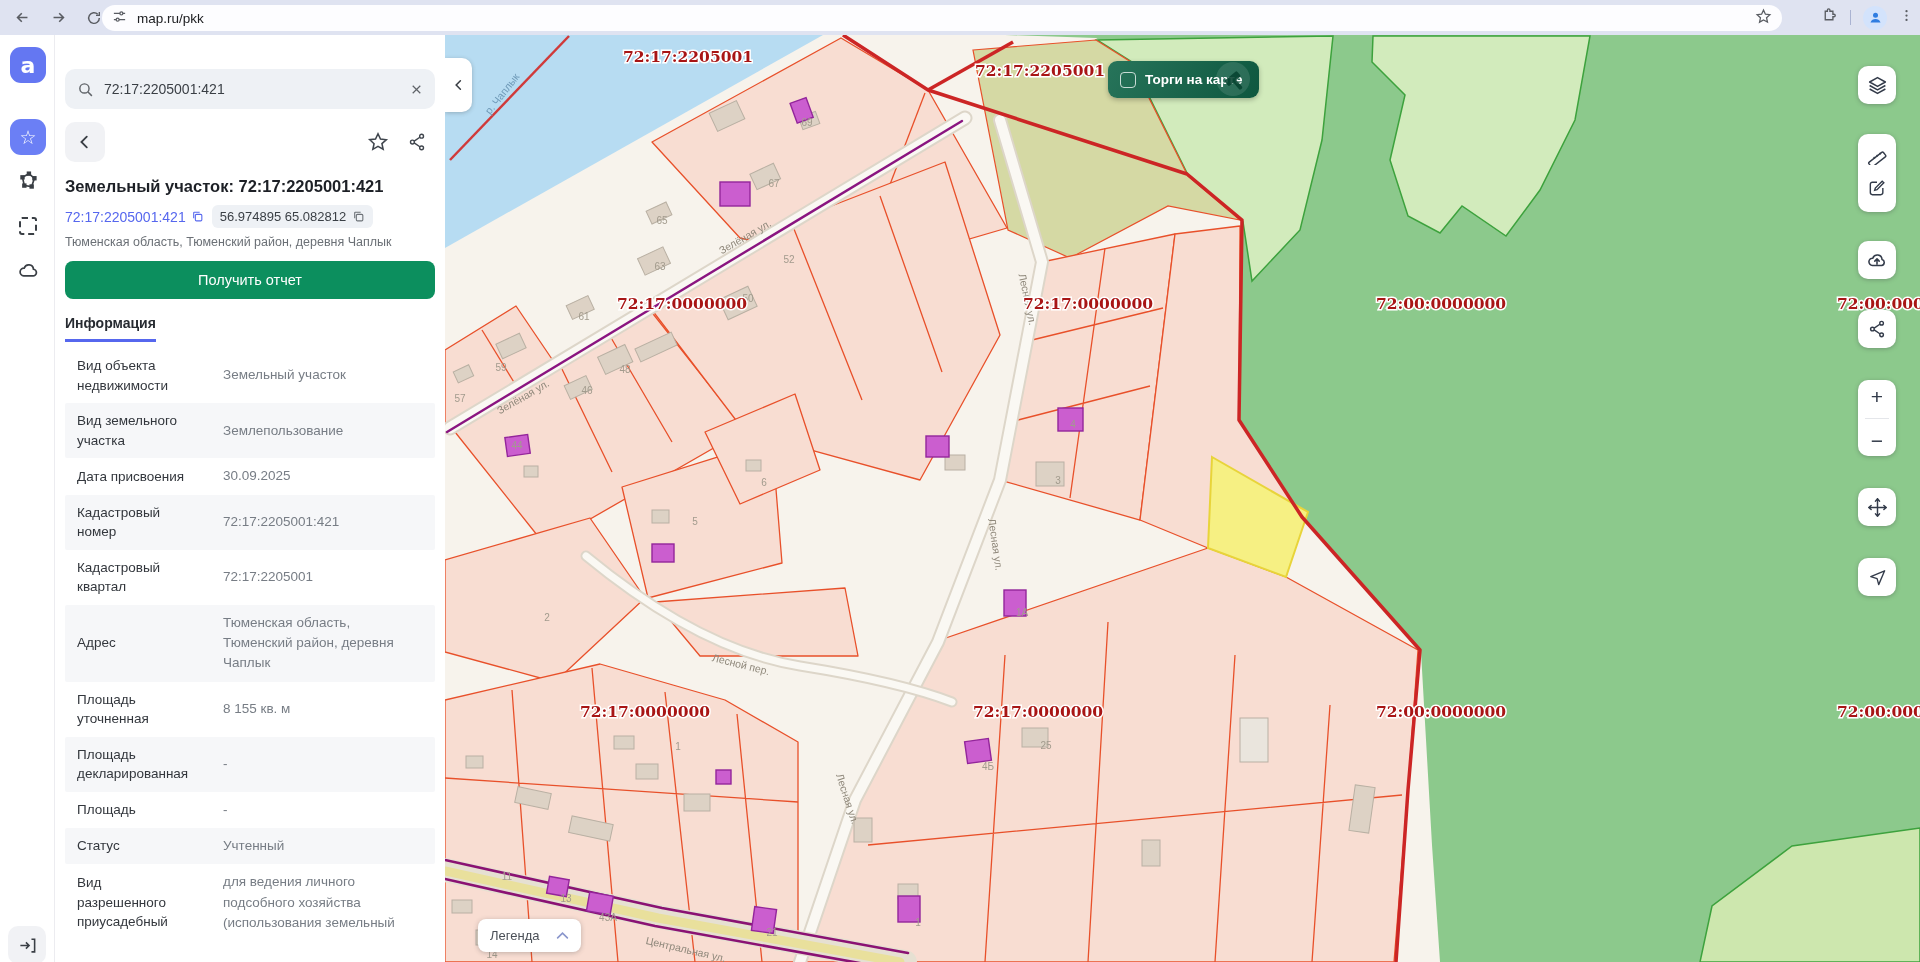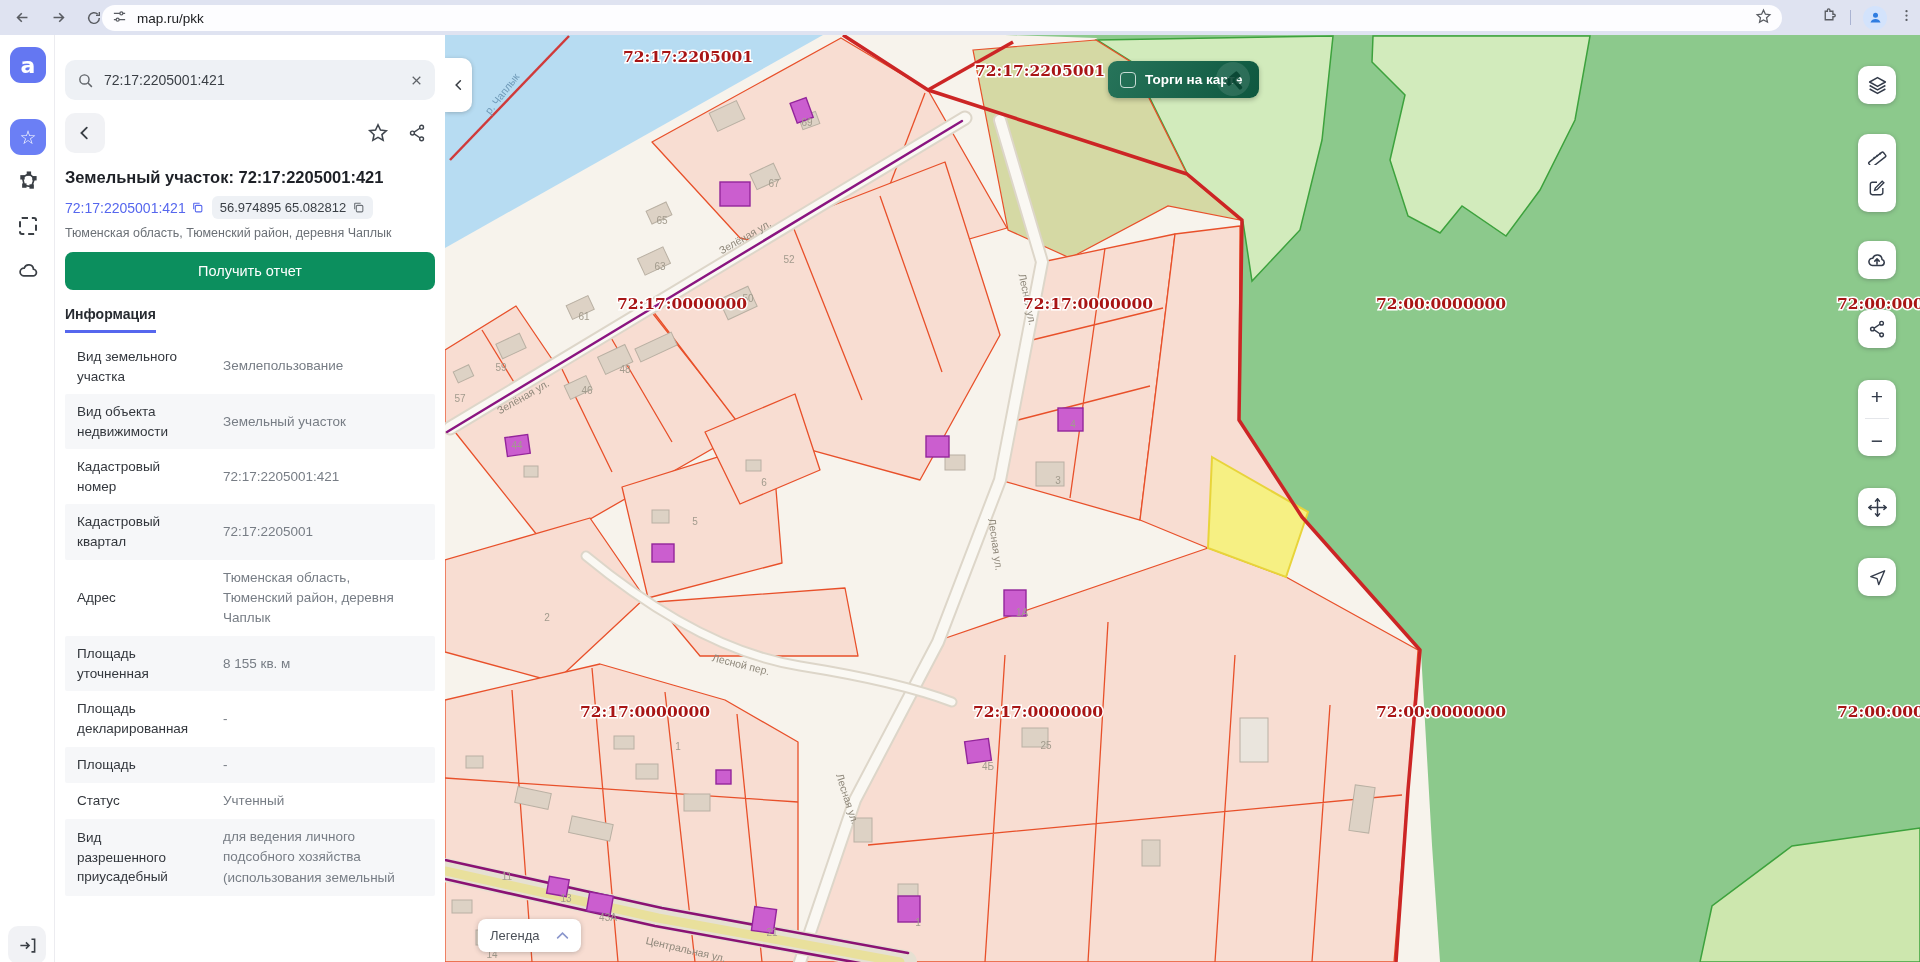--- a/index.html
+++ b/index.html
@@ -20,21 +20,21 @@
   #rail{position:absolute;left:0;top:35px;width:55px;height:927px;background:#fff;border-right:1px solid #ececf0;}
   #logo{position:absolute;left:10px;top:12px;width:36px;height:36px;border-radius:11px;background:#6477f2;
     color:#fff;font-weight:bold;font-size:22px;display:flex;align-items:center;justify-content:center;font-family:"DejaVu Sans",sans-serif;}
   #rail-star{position:absolute;left:10px;top:84px;width:36px;height:36px;border-radius:11px;background:#6b7ff5;
     color:#fff;font-size:19px;display:flex;align-items:center;justify-content:center;}
   .rail-ic{position:absolute;left:16px;width:24px;height:24px;display:flex;align-items:center;justify-content:center;}
   #rail-exit{position:absolute;left:8px;top:891px;width:38px;height:38px;border-radius:10px;background:#f1f2f5;
     display:flex;align-items:center;justify-content:center;}
 
   
-  #sidebar{position:absolute;left:55px;top:35px;width:390px;height:927px;background:#fff;overflow:hidden;padding:0 10px;}
+  #sidebar{position:absolute;left:55px;top:35px;width:390px;height:927px;background:#fff;overflow:hidden;padding:9px 10px;}
   #search{margin-top:25px;height:40px;background:#eef1f5;border-radius:10px;display:flex;align-items:center;padding:0 12px;}
   #search .val{font-size:14px;color:#3a3f45;margin-left:10px;flex:1;}
   #navrow{margin-top:13px;height:40px;display:flex;align-items:center;}
   #back-btn{width:40px;height:40px;background:#f1f2f5;border-radius:10px;display:flex;align-items:center;justify-content:center;}
   #navrow .right{margin-left:auto;display:flex;align-items:center;gap:18px;padding-right:8px;}
   #title{margin-top:15px;font-size:16.5px;font-weight:bold;color:#1d2026;}
   #linkrow{margin-top:9px;display:flex;align-items:center;gap:8px;}
   #cad-link{font-size:14px;color:#5667ee;display:flex;align-items:center;gap:5px;cursor:pointer;}
   #coord-chip{background:#eef1f5;border-radius:6px;padding:4px 8px;font-size:13px;color:#3a3f45;display:flex;align-items:center;gap:6px;}
   #address{margin-top:7px;font-size:12.5px;color:#6b7076;}
@@ -213,26 +213,30 @@
   </div>
 
   <div id="address">Тюменская область, Тюменский район, деревня Чаплык</div>
 
   <button id="report-btn">Получить отчет</button>
 
   <div id="tab">Информация</div>
 
   <div id="rows">
     <div class="row">
+        <span class="lbl">Вид объекта недвижимости</span>
+        <span class="val">Земельный участок</span>
+      </div>
+    <div class="row">
         <span class="lbl">Вид земельного участка</span>
         <span class="val">Землепользование</span>
       </div>
     <div class="row">
-        <span class="lbl">Вид объекта недвижимости</span>
-        <span class="val">Земельный участок</span>
+        <span class="lbl">Дата присвоения</span>
+        <span class="val">30.09.2025</span>
       </div>
     <div class="row">
         <span class="lbl">Кадастровый номер</span>
         <span class="val">72:17:2205001:421</span>
       </div>
     <div class="row">
         <span class="lbl">Кадастровый квартал</span>
         <span class="val">72:17:2205001</span>
       </div>
     <div class="row">

